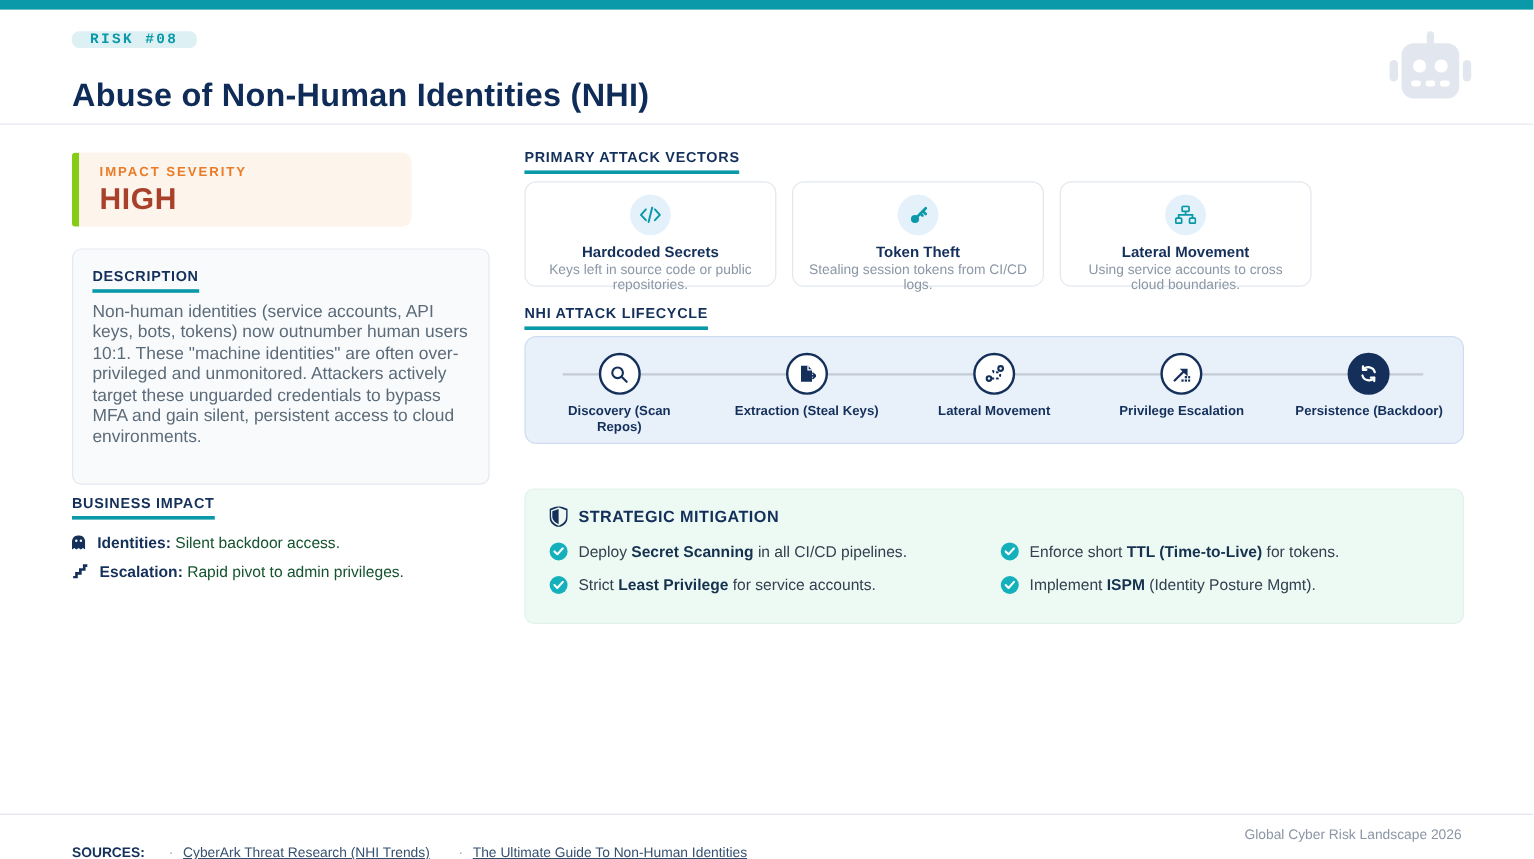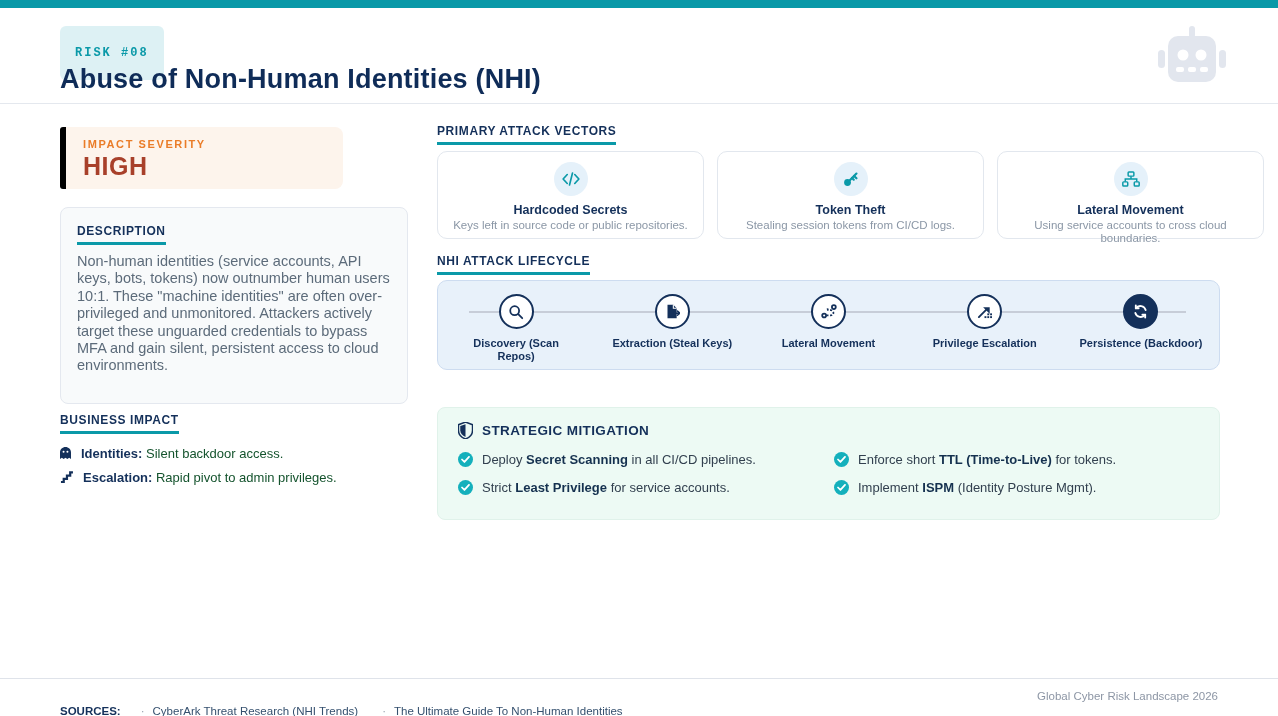--- a/index.html
+++ b/index.html
@@ -5,50 +5,50 @@
   * { box-sizing: border-box; margin: 0; padding: 0; }
   body { font-family: "Liberation Sans", sans-serif; background: #ffffff; }
   .page { position: relative; width: 1278px; height: 716px; background: #ffffff; overflow: hidden; }
 
   
   .topbar { position: absolute; top: 0; left: 0; width: 100%; height: 8px; background: #0999a8; }
 
   
   .risk-badge { position: absolute; left: 60px; top: 26px; background: #ddf1f4; color: #0a99a8;
     font-family: "Liberation Mono", monospace; font-weight: bold; font-size: 12px;
-    letter-spacing: 2px; padding: 20px 15px; border-radius: 6px; text-align: right; }
+    letter-spacing: 2px; padding: 0 15px; border-radius: 6px; text-align: right; }
   .page-title { position: absolute; left: 60px; top: 64px; font-size: 27px; font-weight: 800;
     color: #0f2c58; letter-spacing: 0.2px; }
   .header-divider { position: absolute; top: 103px; left: 0; width: 100%; height: 1px; background: #e4e8ee; }
   .robot-wrap { position: absolute; right: 48px; top: 24px; color: #e2e6ee; }
 
   
   .section-heading { display: inline-block; color: #14305a; font-size: 12px; font-weight: 800;
     letter-spacing: 0.6px; border-bottom: 3px solid #0a99a8; padding-bottom: 4px; }
 
   
   .severity-box { position: absolute; left: 60px; top: 127px; width: 283px; height: 62px;
-    background: #fdf4ec; border-left: 6px solid #000000; border-radius: 3px 8px 8px 3px;
+    background: #fdf4ec; border-left: 6px solid #84cc16; border-radius: 3px 8px 8px 3px;
     padding: 11px 16px 0 17px; }
   .severity-label { color: #ea7c28; font-size: 11px; font-weight: bold; letter-spacing: 1.6px; }
   .severity-value { color: #a8402a; font-size: 25px; font-weight: 800; margin-top: 2px; letter-spacing: 0.5px; }
 
   .description-box { position: absolute; left: 60px; top: 207px; width: 348px; height: 197px;
     background: #f8fafb; border: 1px solid #e4e8ef; border-radius: 8px; padding: 13px 16px; }
   .description-body { margin-top: 8px; color: #5c6b7a; font-size: 14.5px; line-height: 1.2; }
 
   .business-impact { position: absolute; left: 60px; top: 410px; width: 360px; }
   .bi-item { display: flex; align-items: flex-start; gap: 10px; margin-top: 9px; font-size: 13px; }
   .bi-icon { color: #14305a; flex: 0 0 auto; margin-top: 1px; }
   .bi-label { font-weight: 800; color: #14305a; }
   .bi-text { color: #14532d; }
 
   
   .vectors-heading { position: absolute; left: 437px; top: 124px; }
-  .vector-cards { position: absolute; left: 437px; top: 151px; width: 827px; display: flex; gap: 13px; }
+  .vector-cards { position: absolute; left: 437px; top: 151px; width: 656px; display: flex; gap: 13px; }
   .vector-card { flex: 1; background: #ffffff; border: 1px solid #e2e7ee; border-radius: 10px;
     height: 88px; padding: 10px 8px; text-align: center; }
   .vc-icon-circle { width: 34px; height: 34px; border-radius: 50%; background: #e5f1fa; color: #0a99a8;
     margin: 0 auto; display: flex; align-items: center; justify-content: center; }
   .vc-title { font-size: 12.5px; font-weight: 800; color: #14305a; margin-top: 7px; }
   .vc-text { font-size: 11.5px; color: #8b97a6; margin-top: 2px; line-height: 1.15; }
 
   .lifecycle-heading { position: absolute; left: 437px; top: 254px; }
   .lifecycle-box { position: absolute; left: 437px; top: 280px; width: 783px; height: 90px;
     background: #e8f1fa; border: 1px solid #cddcf0; border-radius: 10px; }

